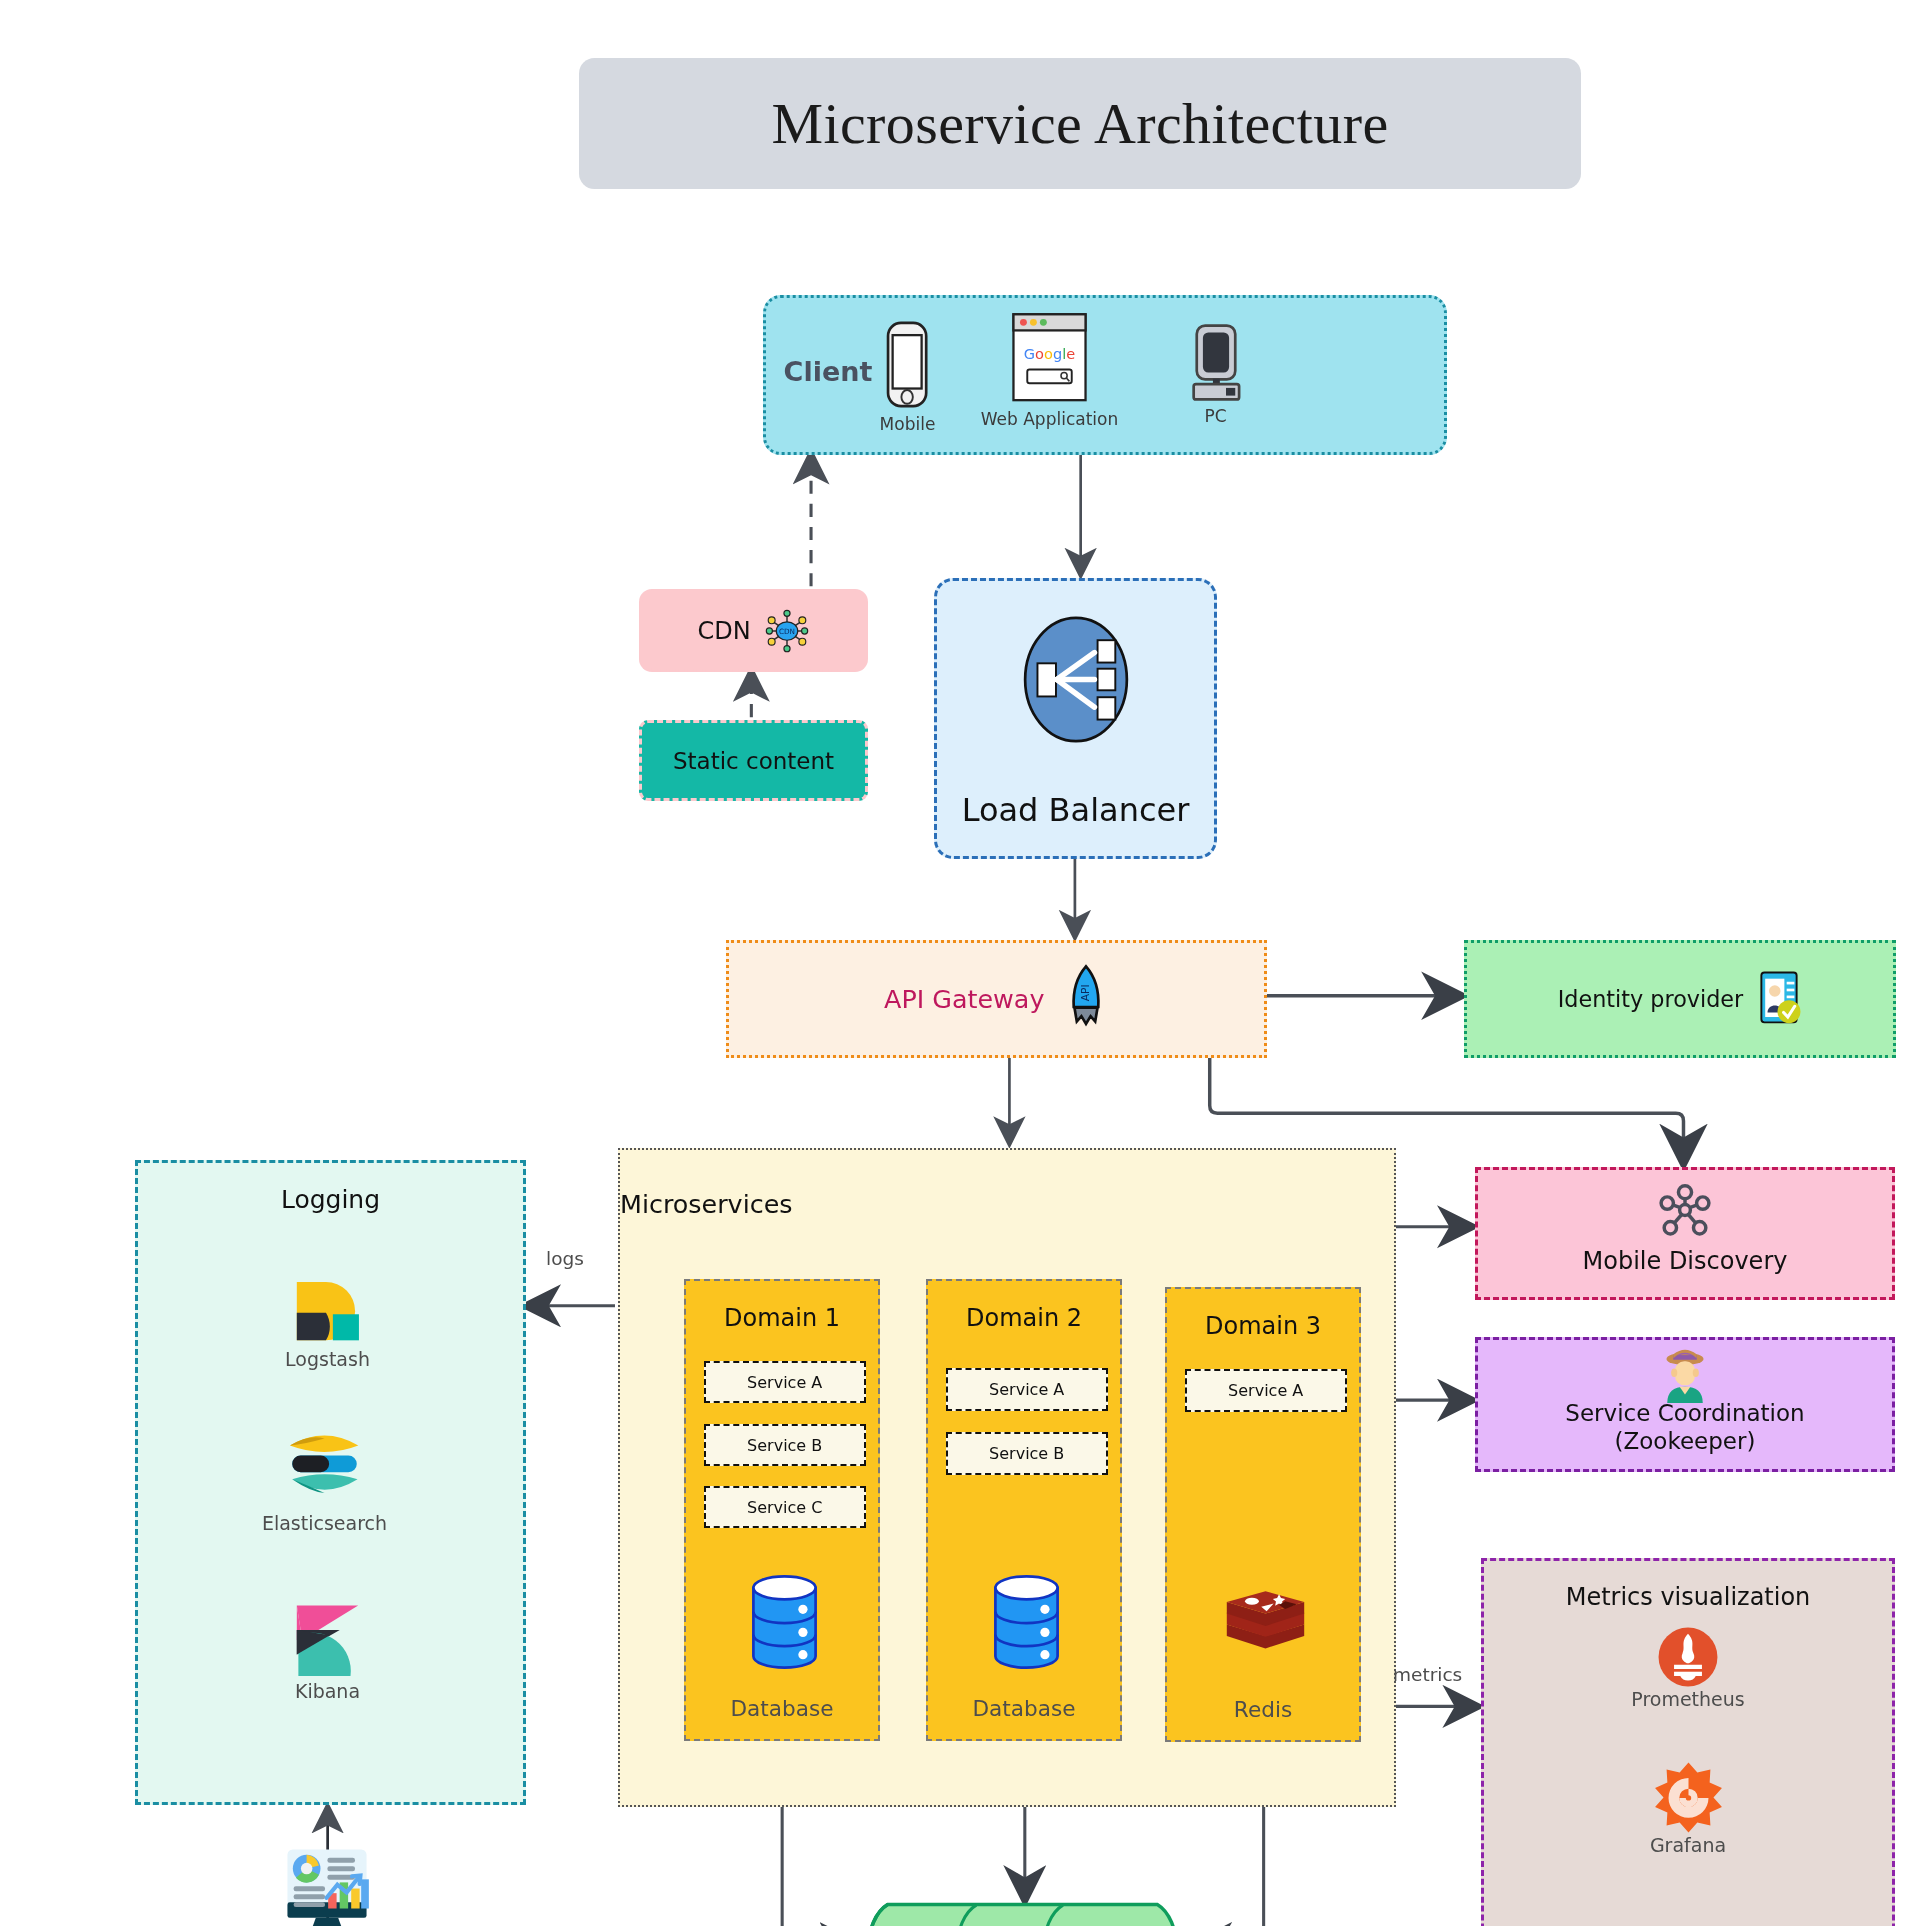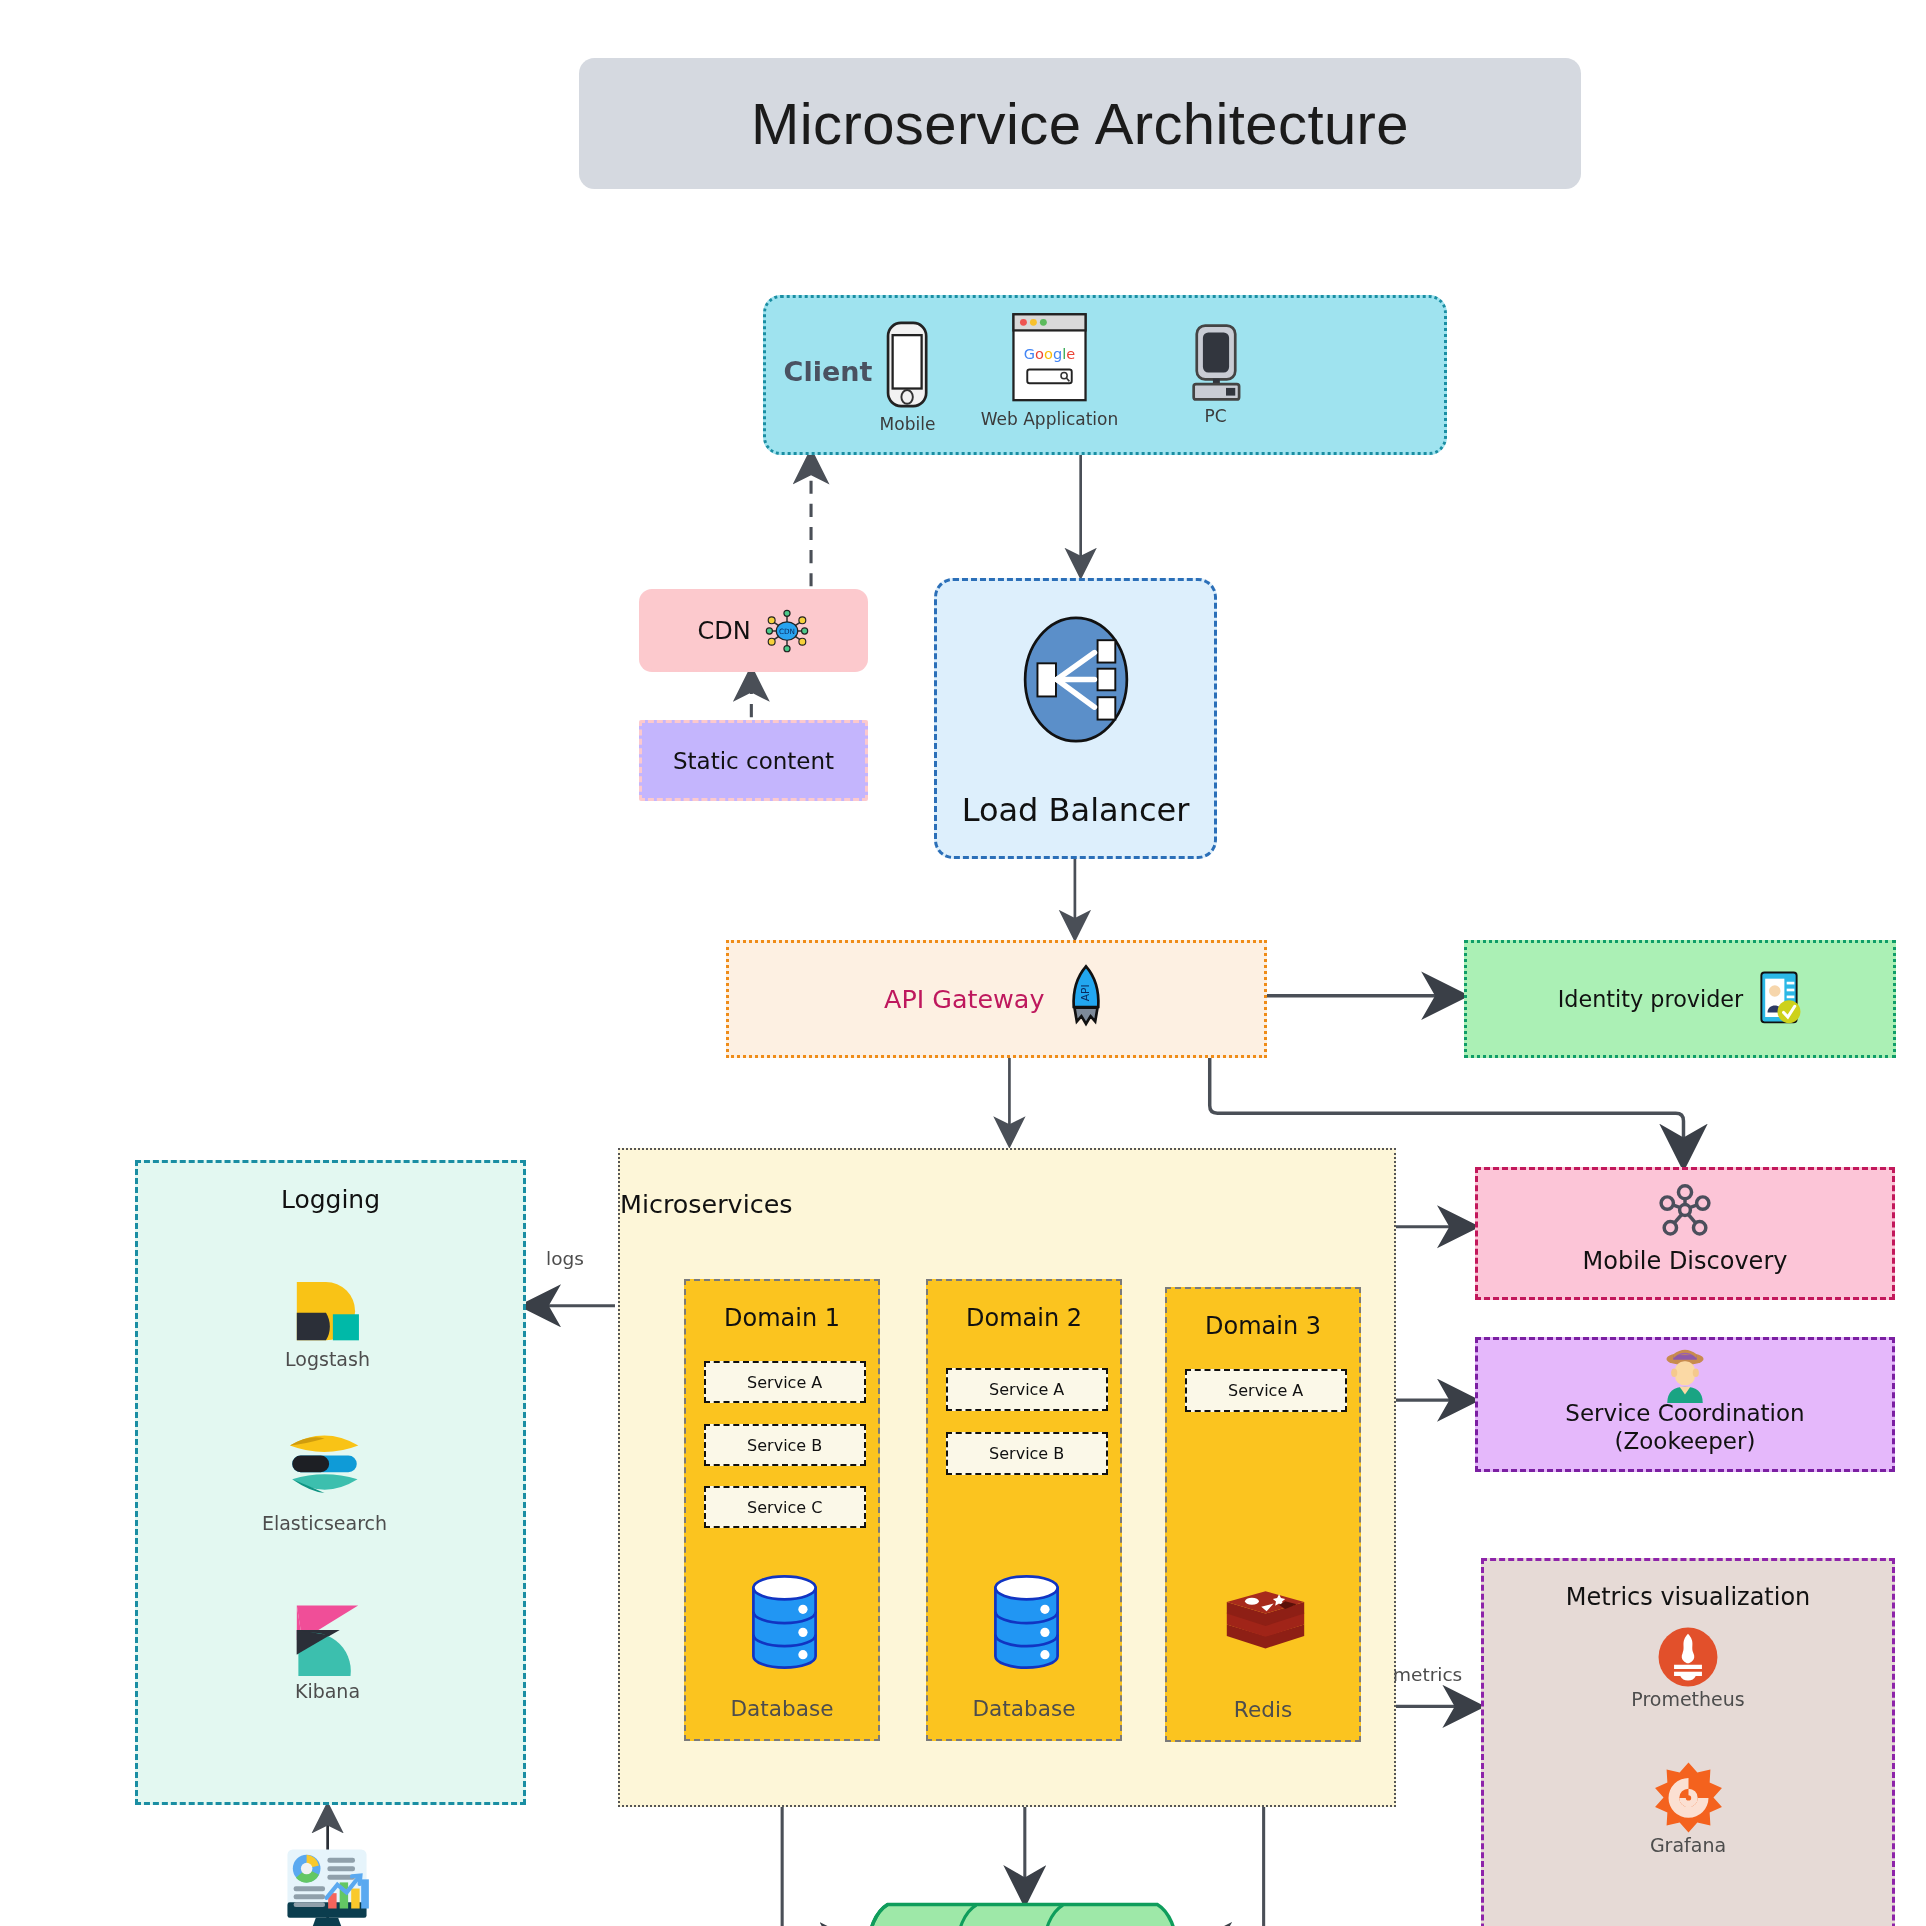--- a/index.html
+++ b/index.html
@@ -14,35 +14,35 @@
   .ctr{display:flex;align-items:center;justify-content:center;text-align:center;}
   .col{display:flex;flex-direction:column;align-items:center;}
 
   
   #title-banner{
     left:579px;top:58px;width:1002px;height:131px;
     background:#d5d9e0;border-radius:15.4px;
   }
   #title-text{
     font-size:58px;color:#1b1b1b;letter-spacing:0.4px;
-    font-family:Liberation Sans, sans-serif;font-weight:400;
+    font-family:Liberation Serif, serif;font-weight:400;
   }
 
   
   #client-box{
     left:763px;top:295px;width:678px;height:154px;
     background:#9fe3ef;border:3.5px dotted #1a8ea3;border-radius:17.7px;
   }
   #client-title{left:778px;top:354px;width:100px;height:35px;font-size:27px;font-weight:bold;color:#4a5261;}
   .client-cap{font-size:17px;color:#3b3b3b;margin-top:5.4px;}
 
   
   #cdn-box{left:639px;top:589px;width:223px;height:77px;background:#fcc9cd;border:3.5px dashed #fcc9cd;border-radius:13px;}
   #cdn-label{font-size:24px;color:#111;}
-  #static-box{left:639px;top:720px;width:223px;height:75px;background:#c4b5fd;border:3.5px dashed #fcc9cd;border-radius:2px;}
+  #static-box{left:639px;top:720px;width:223px;height:75px;background:#14b8a6;border:3.5px dashed #fcc9cd;border-radius:9px;}
   #static-label{font-size:23px;color:#111;}
 
   
   #lb-box{left:934px;top:578px;width:277px;height:275px;background:#ddeffc;border:3.9px dashed #2b6fb8;border-radius:19px;}
   #lb-label{position:absolute;left:0;right:0;bottom:27px;font-size:32px;color:#111;text-align:center;}
 
   
   #apigw-box{left:726px;top:940px;width:535px;height:112px;background:#fdf0e2;border:3.5px dotted #ef8c18;}
   #apigw-label{font-size:25.4px;color:#be185d;}
 

